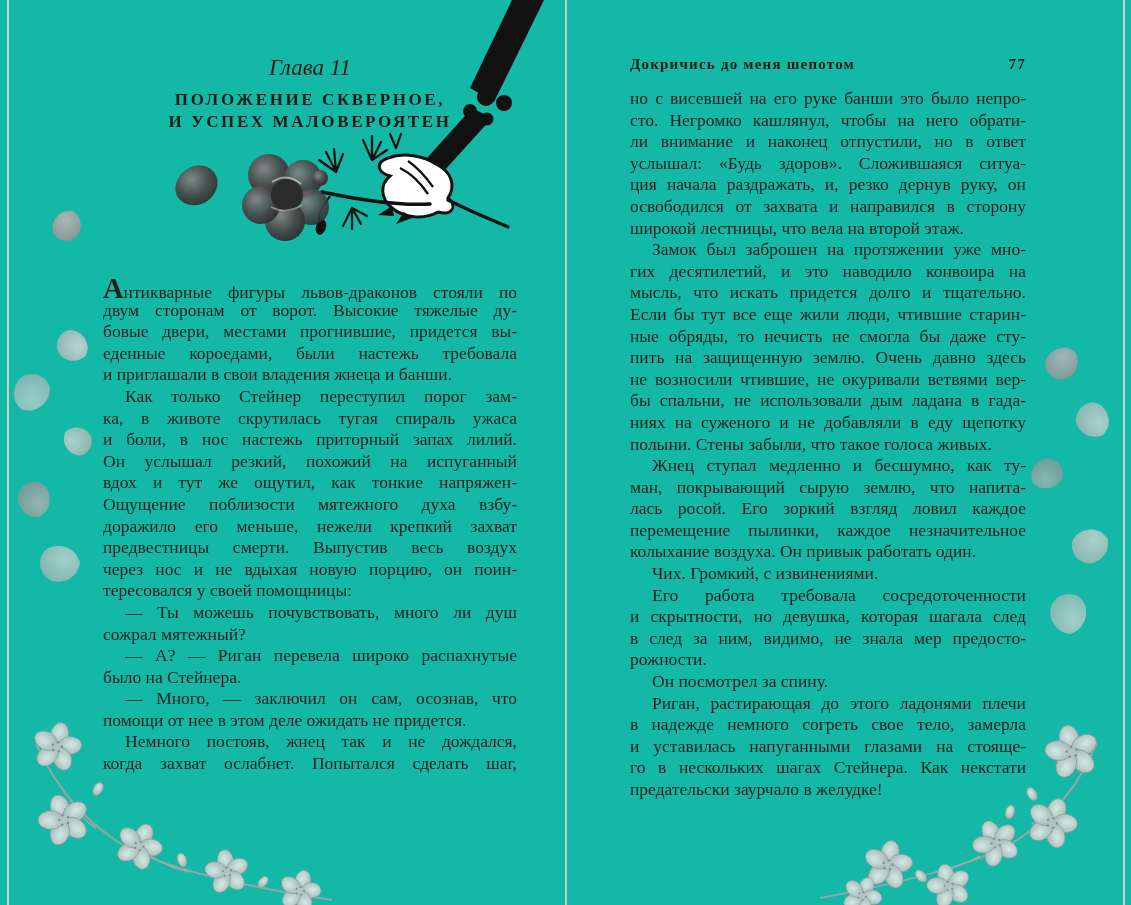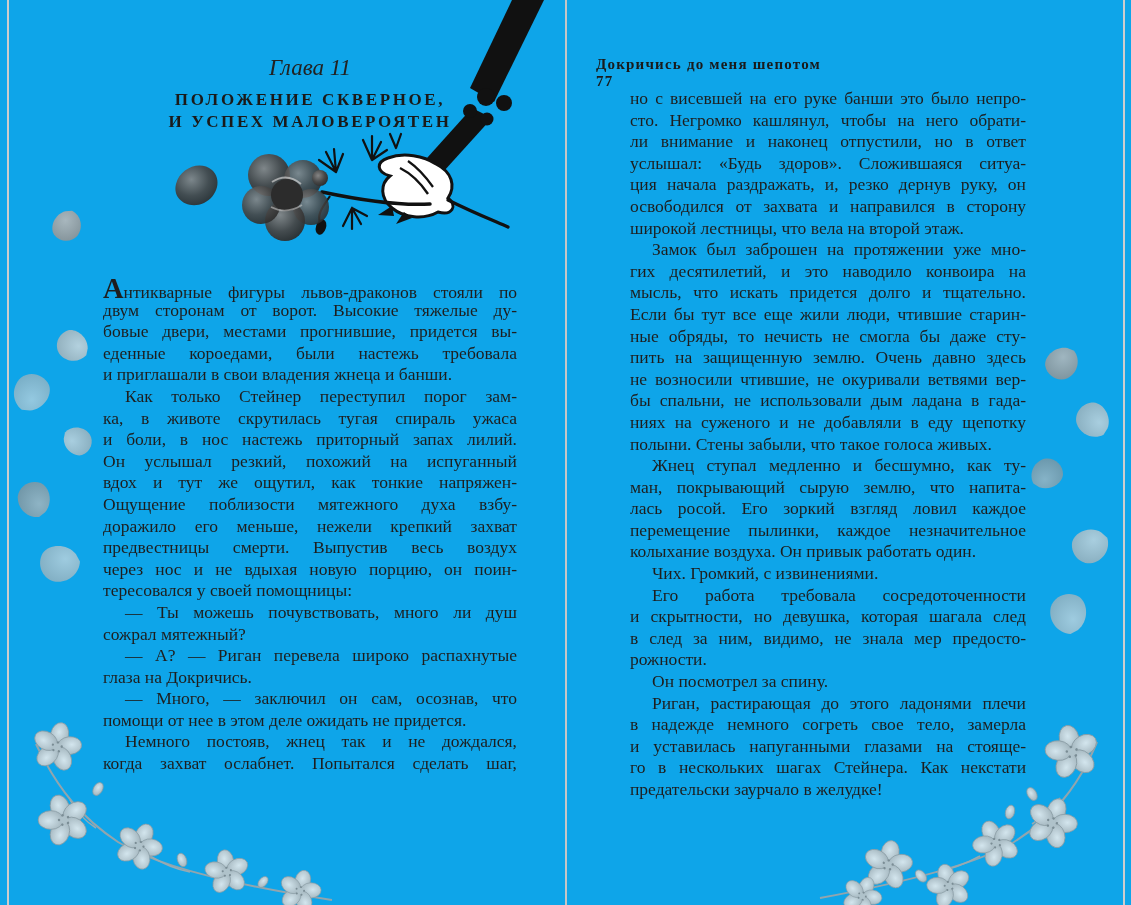--- a/index.html
+++ b/index.html
@@ -1,28 +1,28 @@
 <!DOCTYPE html>
 <html><head>
 <meta charset="utf-8">
 <style>
   html,body{margin:0;padding:0;background:#ffffff;}
-  .stage{position:relative;width:1131px;height:905px;background:#0ea5e9;overflow:hidden;
+  .stage{position:relative;width:1131px;height:905px;background:#14b8a6;overflow:hidden;
          font-family:"Liberation Serif","DejaVu Serif",serif;color:#1e1e1e;}
   .decor{position:absolute;left:0;top:0;pointer-events:none;}
   .edge{position:absolute;top:0;bottom:0;width:1.5px;background:#cdcdcd;}
   .edge.l{left:7px;} .edge.r{left:1123px;}
   .gutter{position:absolute;top:0;bottom:0;left:565px;width:1.5px;background:#c6c6c6;}
   .chapter-label{position:absolute;left:103px;top:55px;width:414px;text-align:center;
                  font-style:italic;font-size:23px;color:#222;}
   .chapter-title{position:absolute;left:103px;top:89px;width:414px;text-align:center;
                  font-weight:700;font-size:17px;letter-spacing:2.6px;line-height:21.5px;color:#1a1a1a;}
-  .running-header{position:absolute;left:596px;top:56px;width:396px;display:flex;
+  .running-header{position:absolute;left:630px;top:56px;width:396px;display:flex;
                   justify-content:space-between;align-items:flex-start;
-                  font-weight:700;font-size:15px;letter-spacing:1.2px;color:#1a1a1a;flex-direction:column;}
+                  font-weight:700;font-size:15px;letter-spacing:1.2px;color:#1a1a1a;}
 
   .body-col{position:absolute;font-size:17.5px;line-height:21.6px;}
   .body-left{left:103px;top:278px;width:414px;}
   .body-right{left:630px;top:88px;width:396px;}
   .line{height:21.6px;text-align:justify;text-align-last:justify;white-space:normal;overflow:visible;}
   .line.noj{text-align-last:left;}
   .line.ind{text-indent:22px;}
   .cap{font-size:28.5px;line-height:21.6px;font-weight:600;}
 </style>
 </head>
@@ -187,21 +187,21 @@
       <div class="line">Он услышал резкий, похожий на испуганный</div>
       <div class="line">вдох и тут же ощутил, как тонкие напряжен-</div>
       <div class="line">Ощущение поблизости мятежного духа взбу-</div>
       <div class="line">доражило его меньше, нежели крепкий захват</div>
       <div class="line">предвестницы смерти. Выпустив весь воздух</div>
       <div class="line">через нос и не вдыхая новую порцию, он поин-</div>
       <div class="line noj">тересовался у своей помощницы:</div>
       <div class="line ind">— Ты можешь почувствовать, много ли душ</div>
       <div class="line noj">сожрал мятежный?</div>
       <div class="line ind">— А? — Риган перевела широко распахнутые</div>
-      <div class="line noj">глаза на Докричись.</div>
+      <div class="line noj">было на Стейнера.</div>
       <div class="line ind">— Много, — заключил он сам, осознав, что</div>
       <div class="line noj">помощи от нее в этом деле ожидать не придется.</div>
       <div class="line ind">Немного постояв, жнец так и не дождался,</div>
       <div class="line">когда захват ослабнет. Попытался сделать шаг,</div>
     </div>
 
   <div class="running-header">
     <span>Докричись до меня шепотом</span>
     <span>77</span>
   </div>

